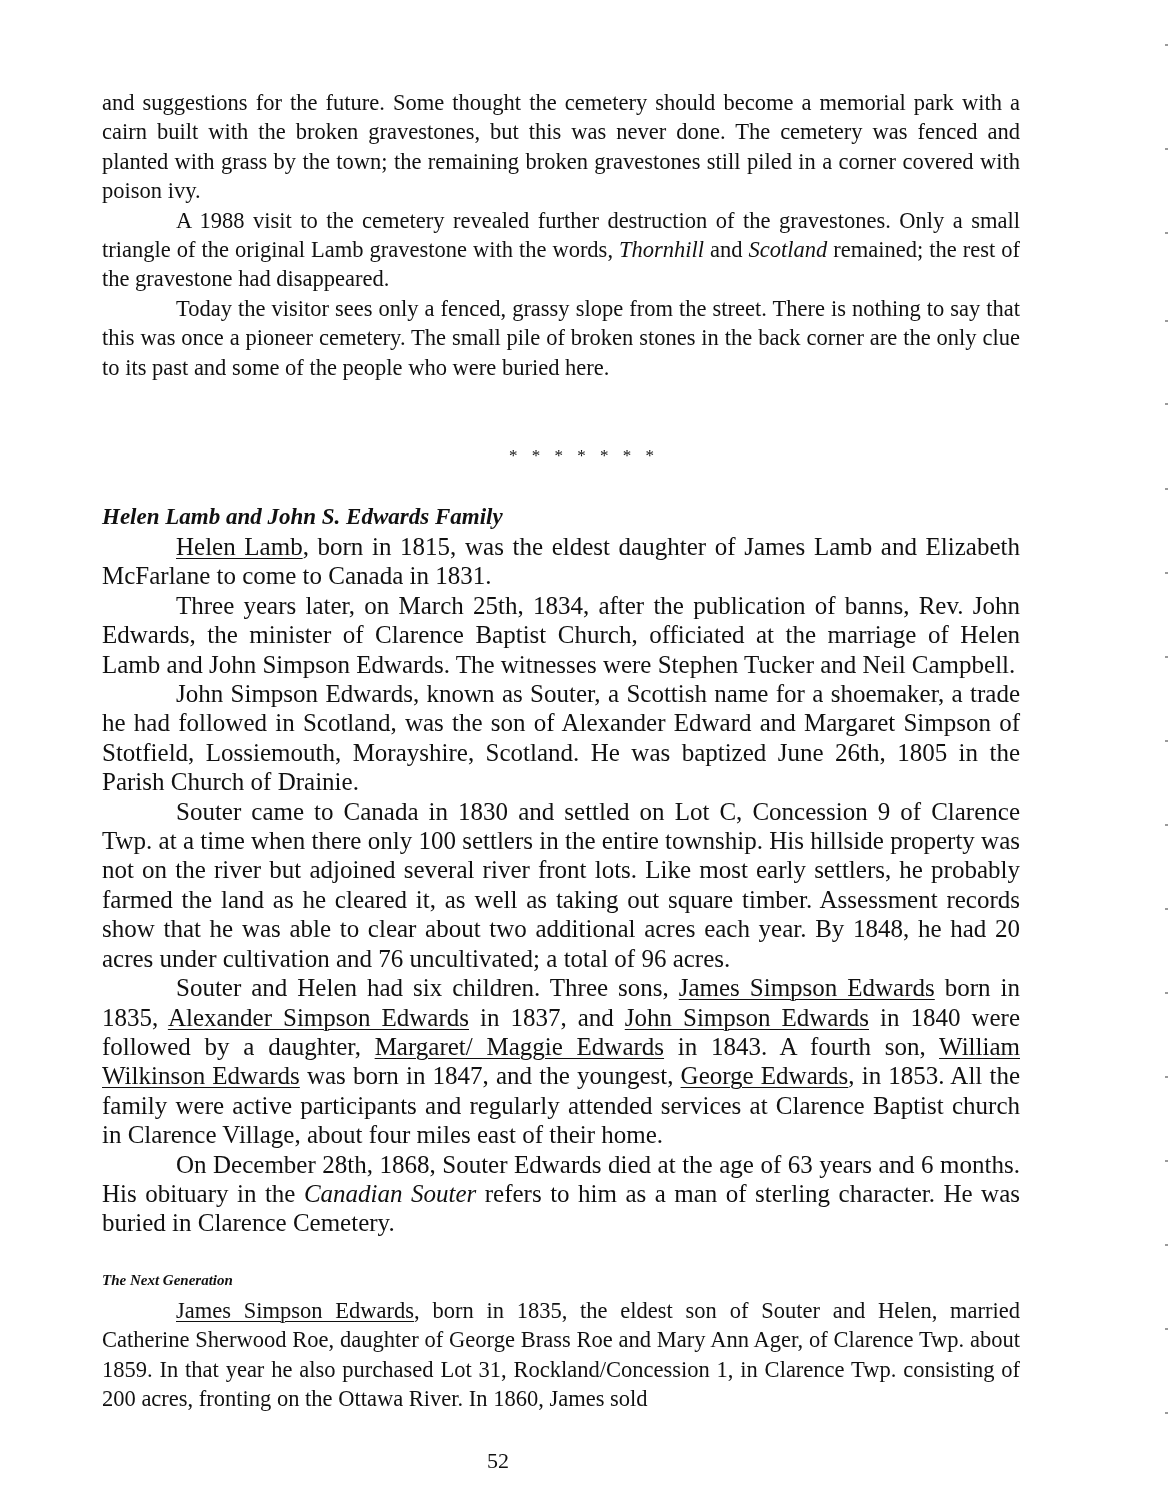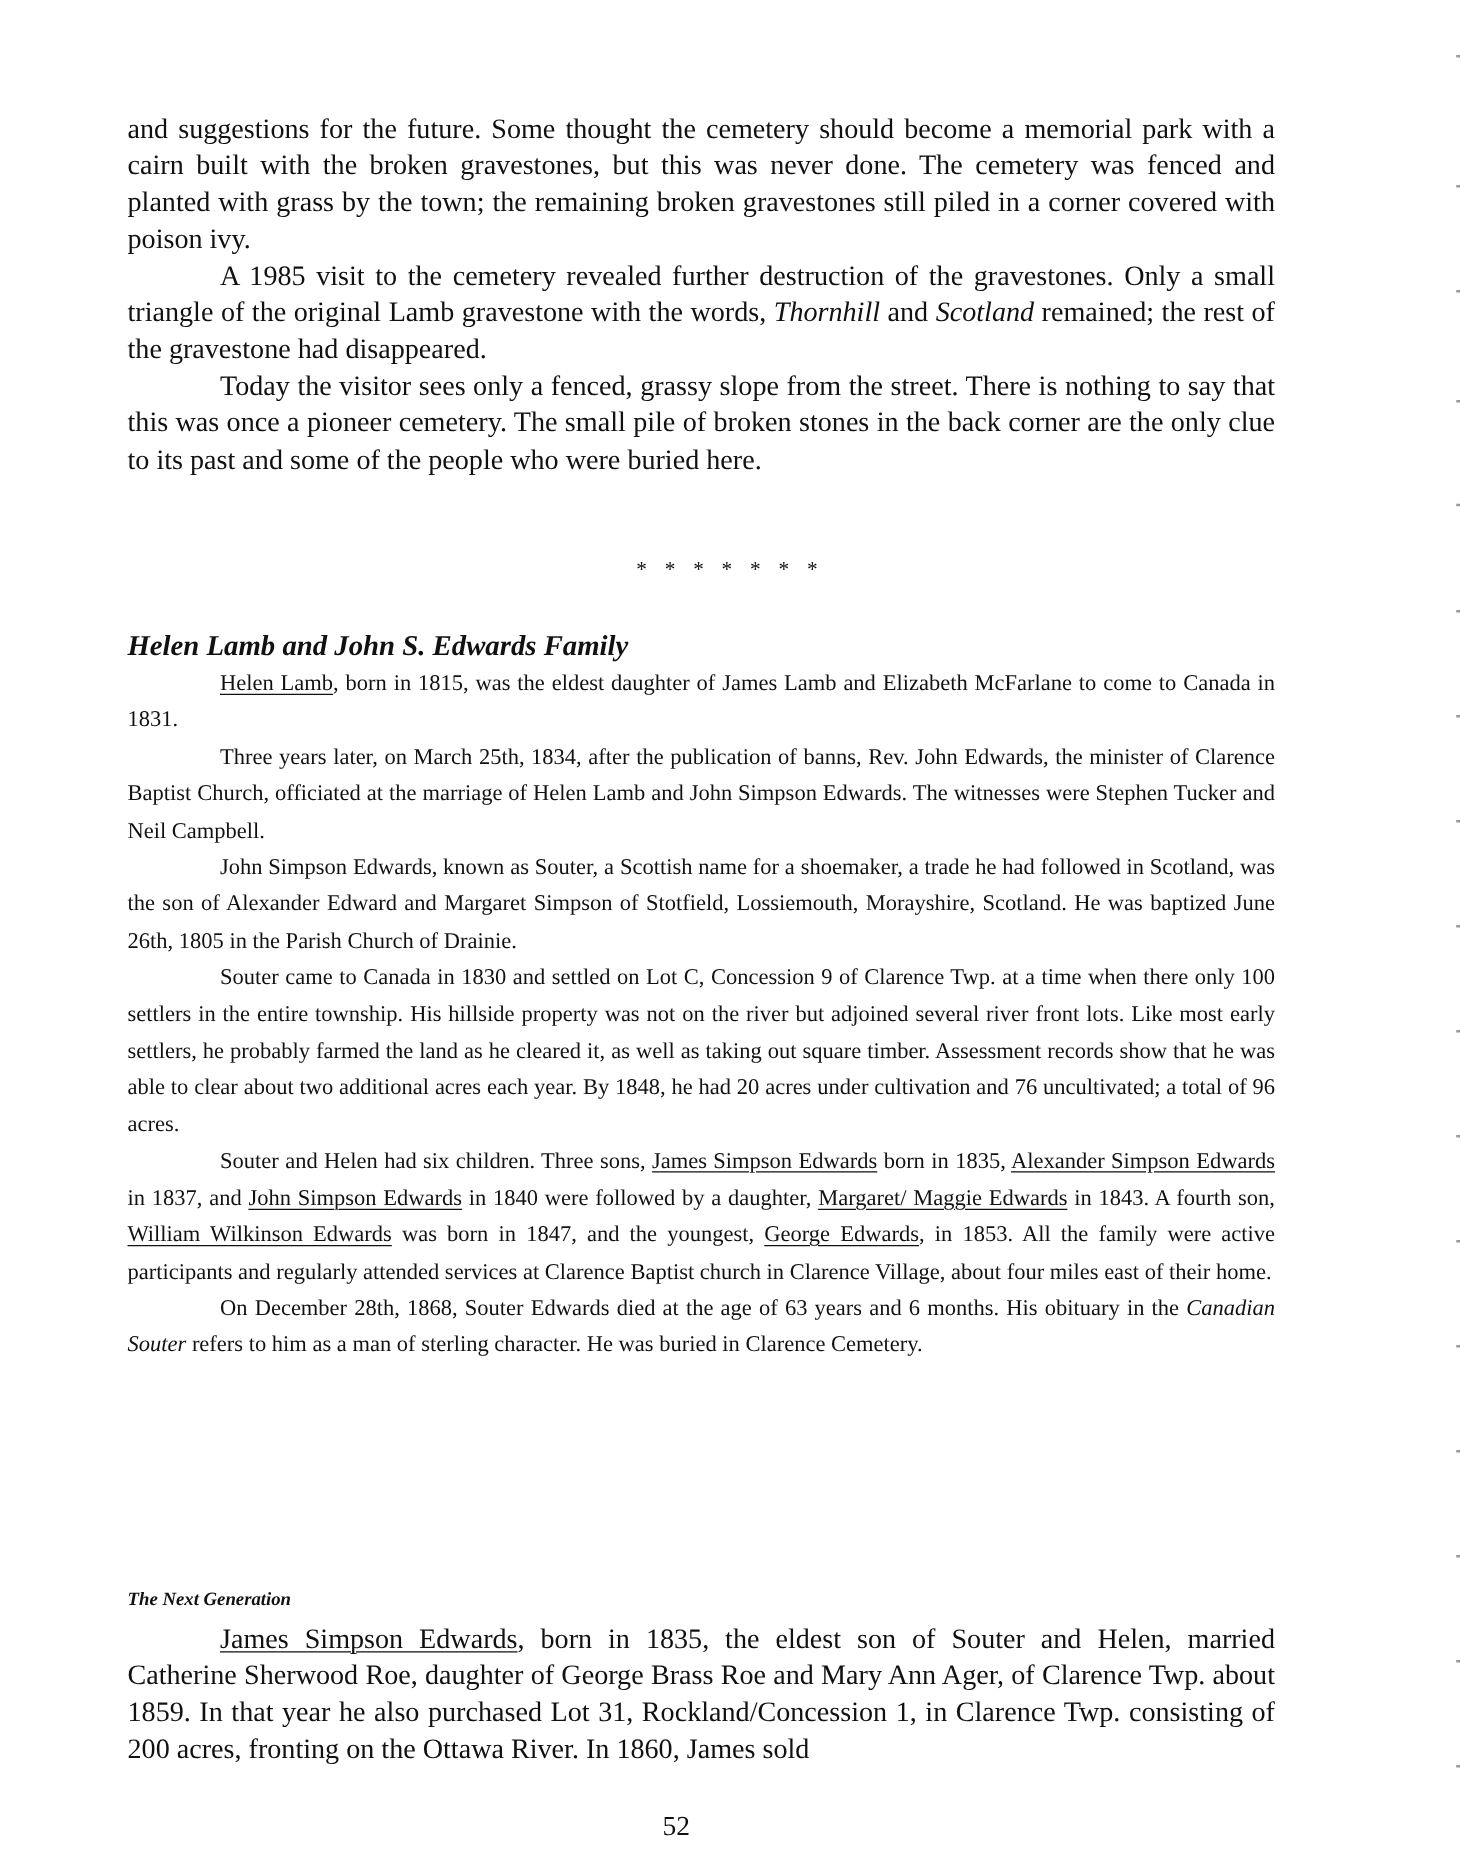--- a/index.html
+++ b/index.html
@@ -19,37 +19,37 @@
   i { }
   .stars {
     position: absolute; left: 0; width: 1168px; top: 446px;
     text-align: center; font-size: 17px; letter-spacing: 5px;
     font-family: "Liberation Serif", serif;
   }
   .heading {
     font-weight: bold; font-style: italic; margin: 0; text-align: center;
   }
   .h1 { position: absolute; left: 102px; top: 502px; font-size: 23px; line-height: 29px; }
-  .section1 { position: absolute; left: 102px; top: 532px; width: 918px; font-size: 18px; line-height: 29.4px; text-align: justify; }
+  .section1 { position: absolute; left: 102px; top: 532px; width: 918px; font-size: 25px; line-height: 29.4px; text-align: justify; }
   .h2 { position: absolute; left: 102px; top: 1266px; font-size: 15px; line-height: 29px; }
   .section2 { position: absolute; left: 102px; top: 1296px; width: 918px; font-size: 22.5px; line-height: 29.4px; text-align: justify; }
   .pageno {
     position: absolute; left: 0; width: 996px; top: 1448px;
-    text-align: center; font-size: 22px; margin-left: 43px;
+    text-align: center; font-size: 22px;
   }
   .mark {
     position: absolute; left: 1165px; width: 3px; height: 2px; background: #9a9a9a;
   }
 </style>
 </head>
 <body>
 
 <div class="page">
   <p class="p">and suggestions for the future.  Some thought the cemetery should become a memorial park with a cairn built with the broken gravestones, but this was never done.  The cemetery was fenced and planted with grass by the town; the remaining broken gravestones still piled in a corner covered with poison ivy.</p>
-  <p class="p indent"><span>A 1985 visit to the cemetery revealed further destruction of the gravestones.  Only a small triangle of the original Lamb gravestone with the words, </span><i>Thornhill</i><span> and </span><i>Scotland</i><span> remained; the rest of the gravestone had disappeared.</span></p>
+  <p class="p indent"><span>A 1988 visit to the cemetery revealed further destruction of the gravestones.  Only a small triangle of the original Lamb gravestone with the words, </span><i>Thornhill</i><span> and </span><i>Scotland</i><span> remained; the rest of the gravestone had disappeared.</span></p>
   <p class="p indent">Today the visitor sees only a fenced, grassy slope from the street.  There is nothing to say that this was once a pioneer cemetery.  The small pile of broken stones in the back corner are the only clue to its past and some of the people who were buried here.</p>
 </div>
 
 <div class="stars">* * * * * * *</div>
 
 <h2 class="heading h1">Helen Lamb and John S. Edwards Family</h2>
 
 <div class="section1">
   <p class="p indent"><span class="u">Helen Lamb</span><span>, born in 1815, was the eldest daughter of James Lamb and Elizabeth McFarlane to come to Canada in 1831.</span></p>
   <p class="p indent">Three years later, on March 25th, 1834, after the publication of banns, Rev.  John Edwards, the minister of Clarence Baptist Church, officiated at the marriage of Helen Lamb and John Simpson Edwards. The witnesses were Stephen Tucker and Neil Campbell.</p>

